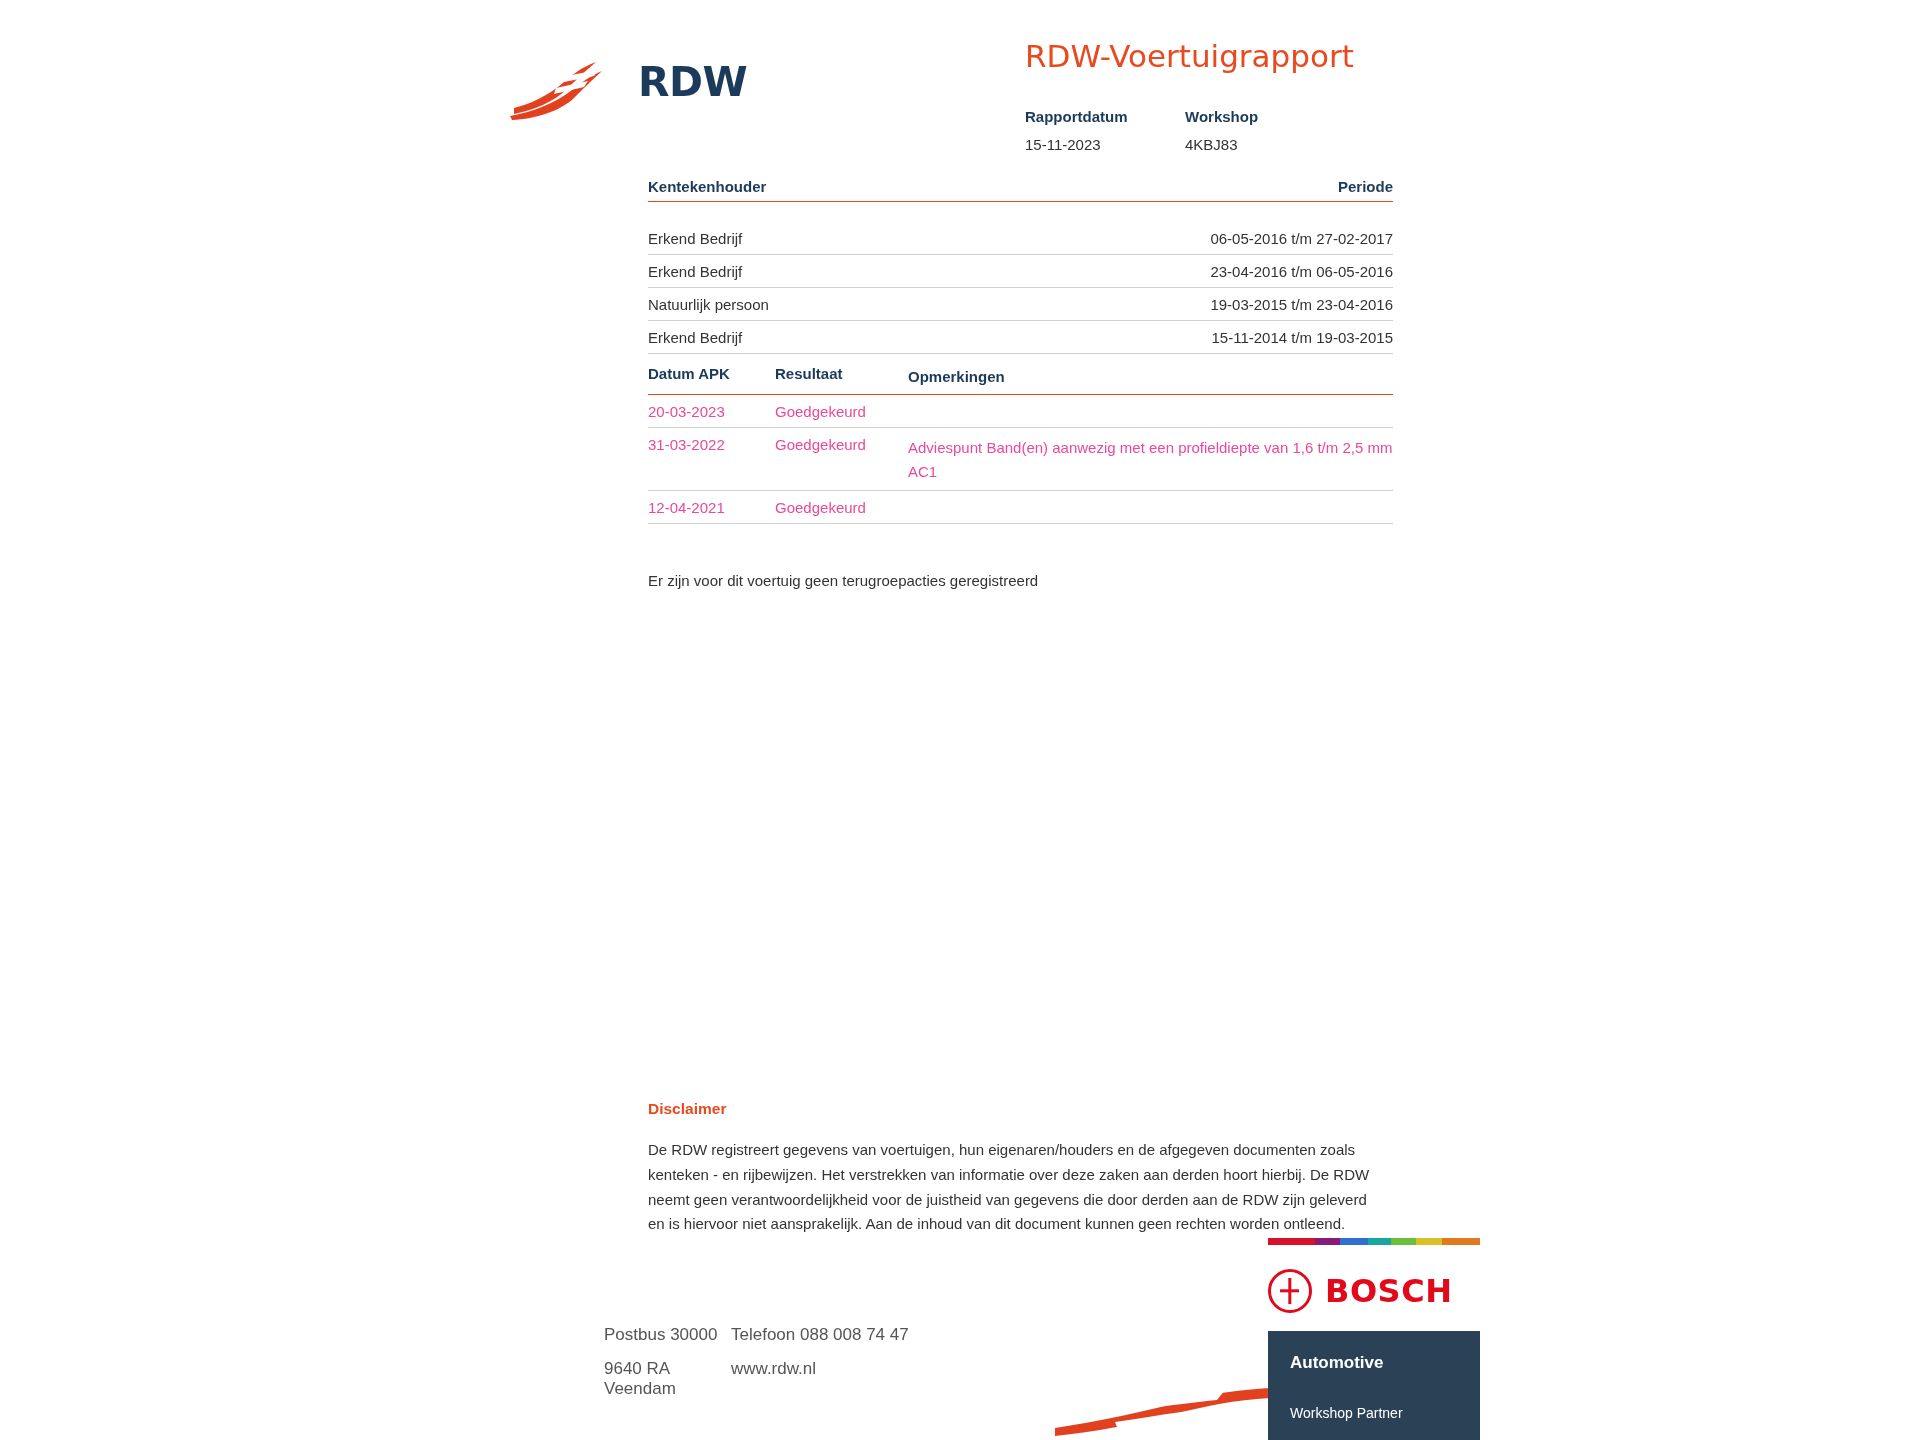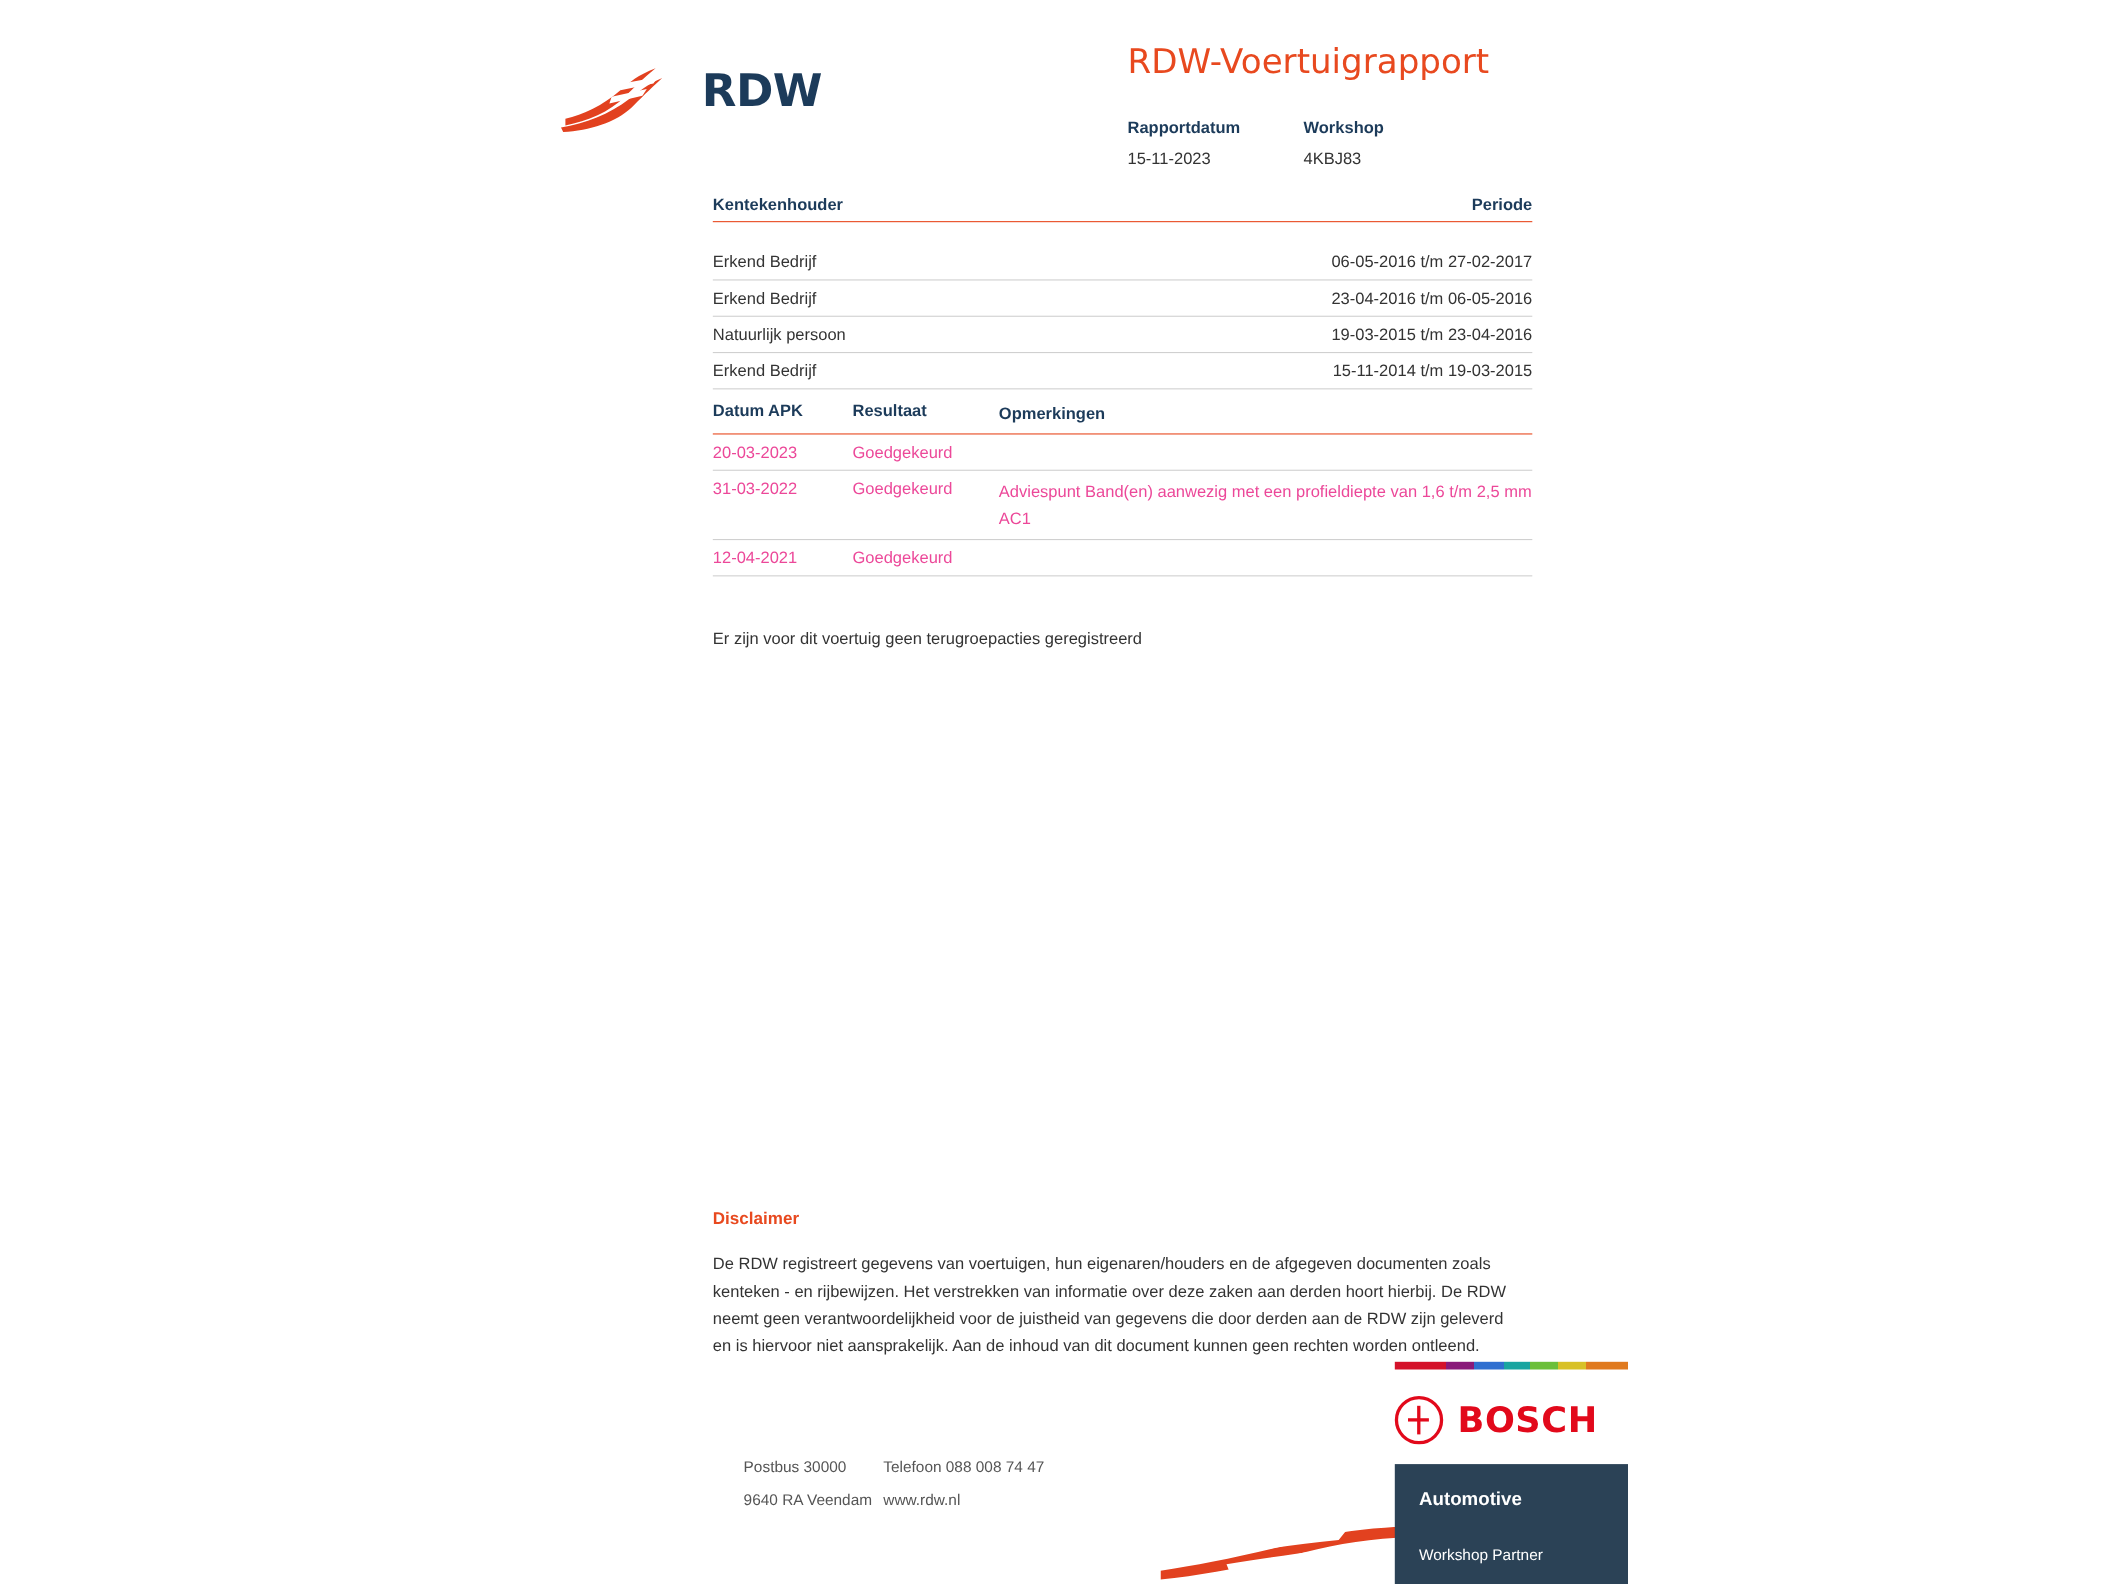--- a/index.html
+++ b/index.html
@@ -153,23 +153,23 @@
     font-size: 15px;
     color: #333333;
     line-height: 1.65;
     width: 735px;
     margin-top: 20px;
   }
 
   
   .footer {
     position: absolute;
-    left: 676px;
+    left: 604px;
     top: 1325px;
-    font-size: 14px;
+    font-size: 17px;
     color: #555555;
     width: 420px;
   }
   .footer-row {
     display: flex;
     margin-bottom: 14px;
   }
   .footer-col1 { width: 127px; }
   .footer-col2 { width: 200px; }
 

